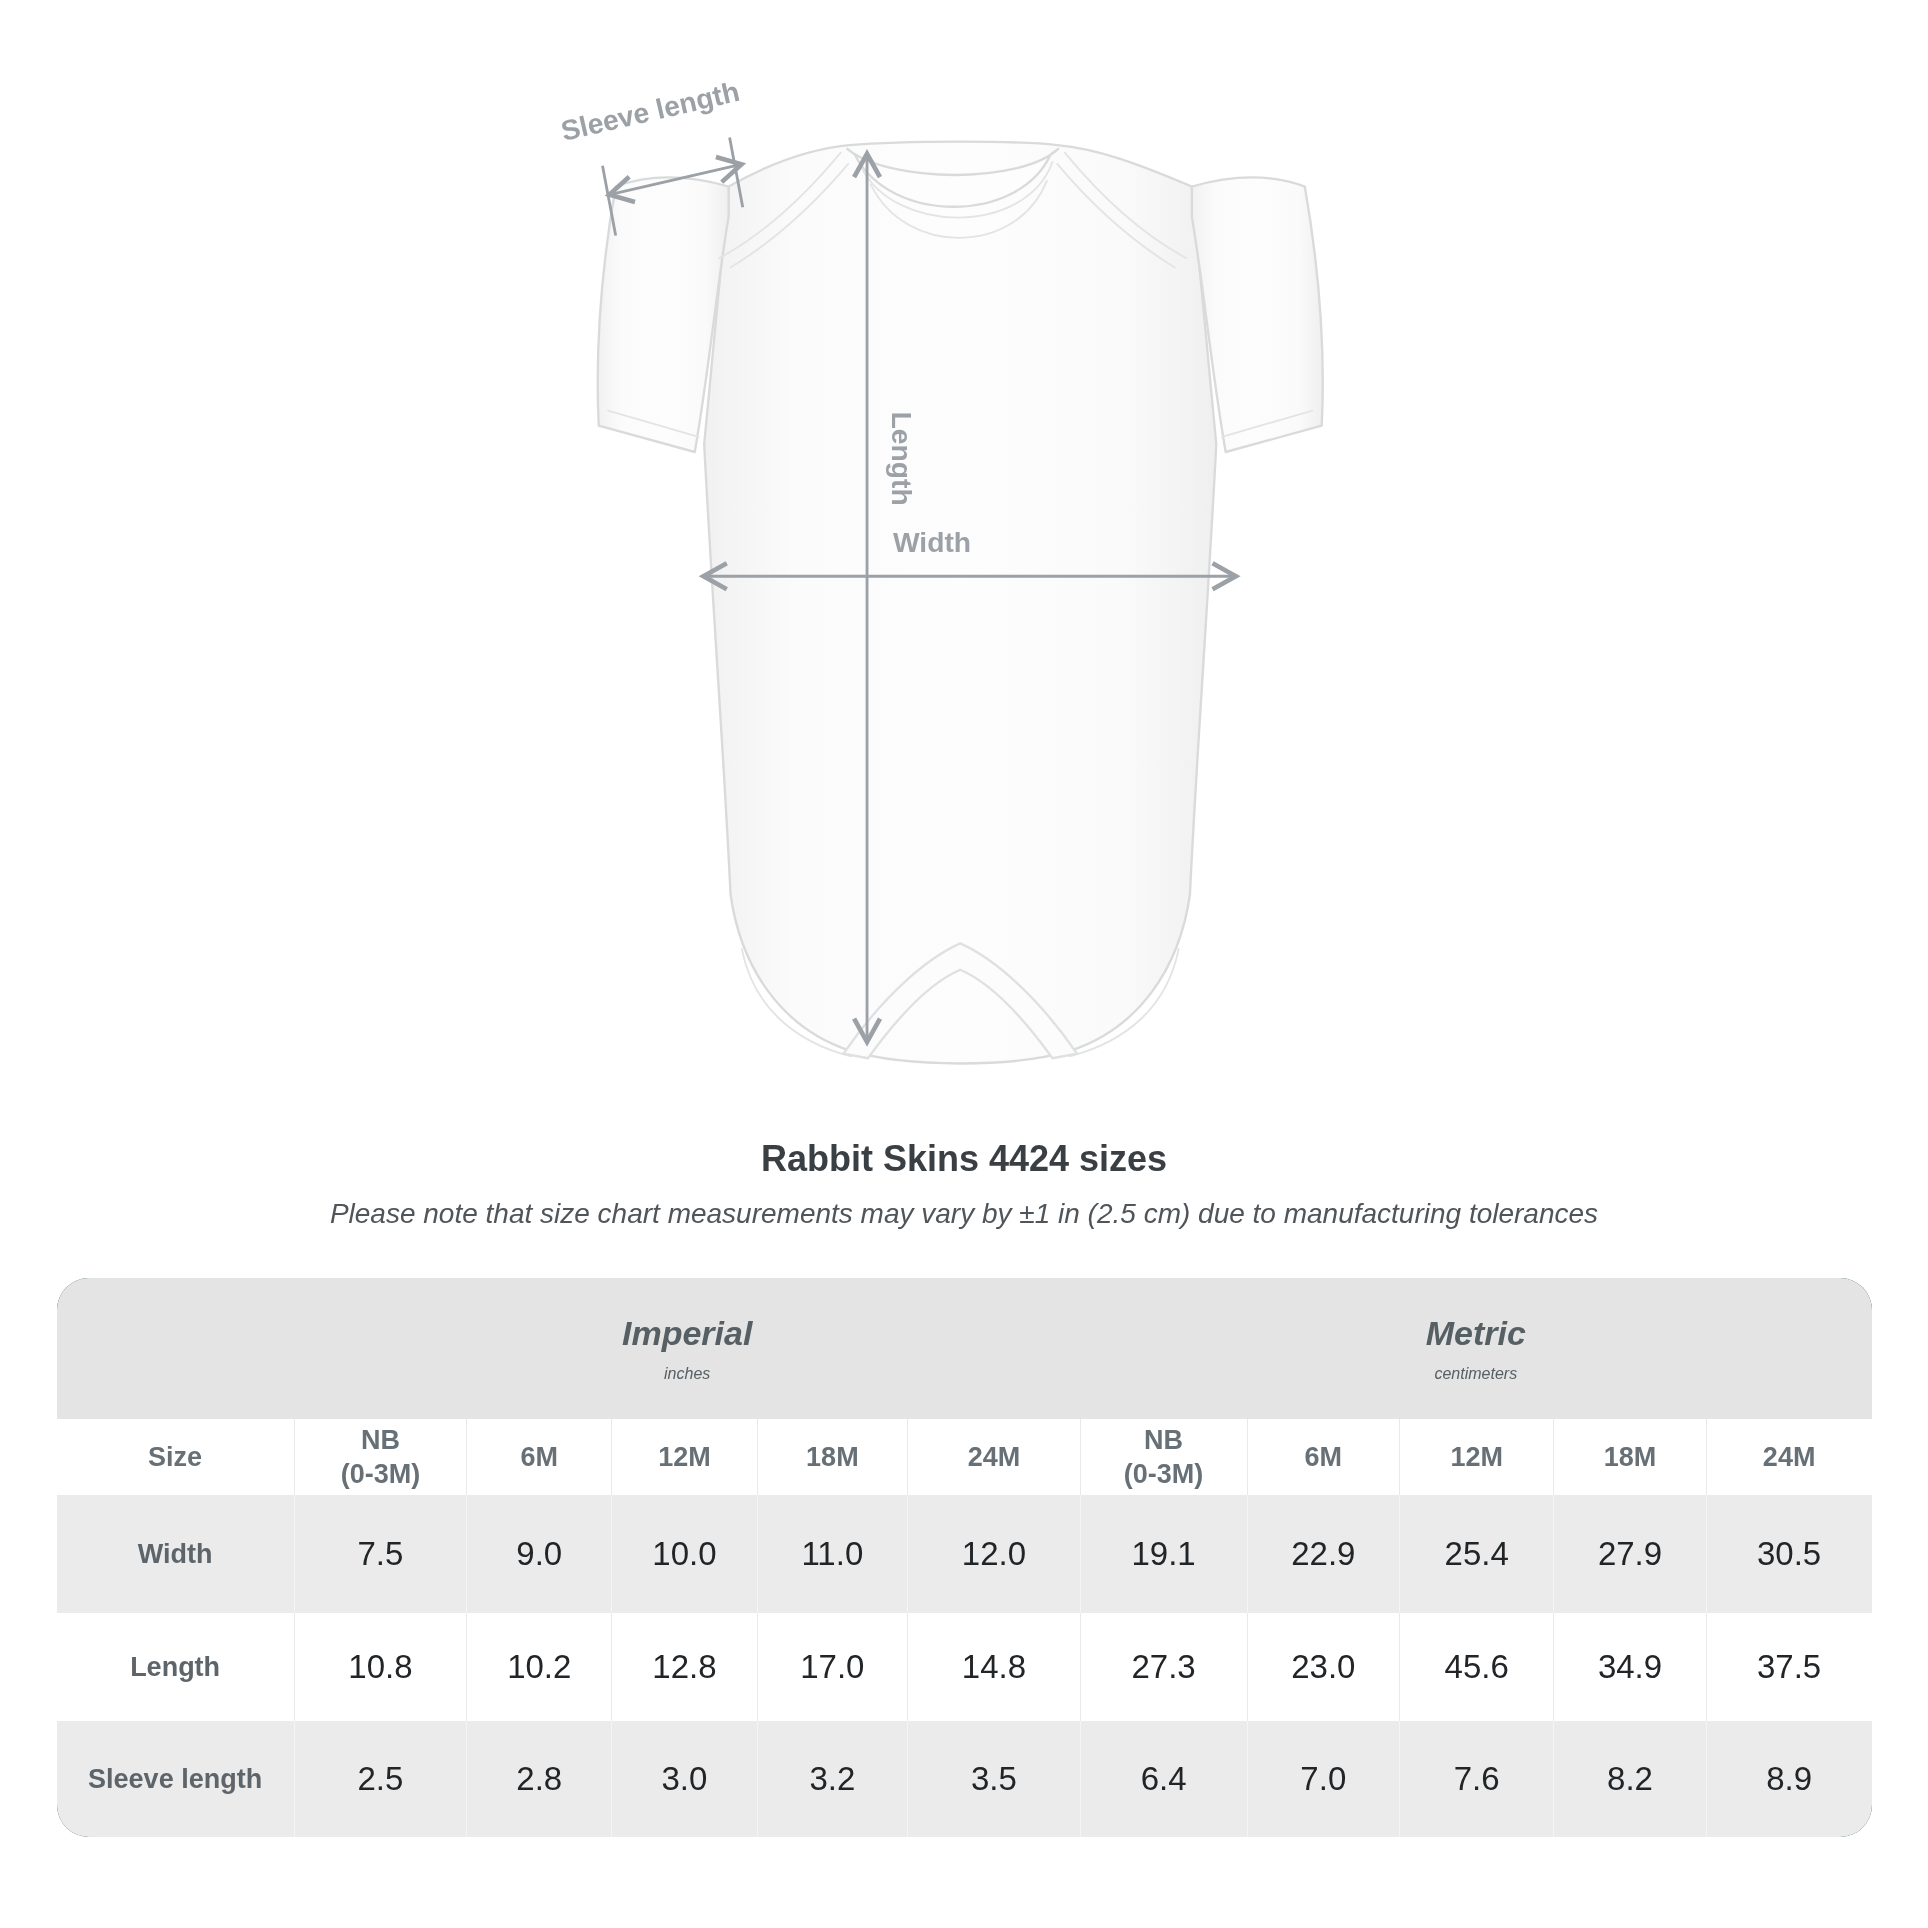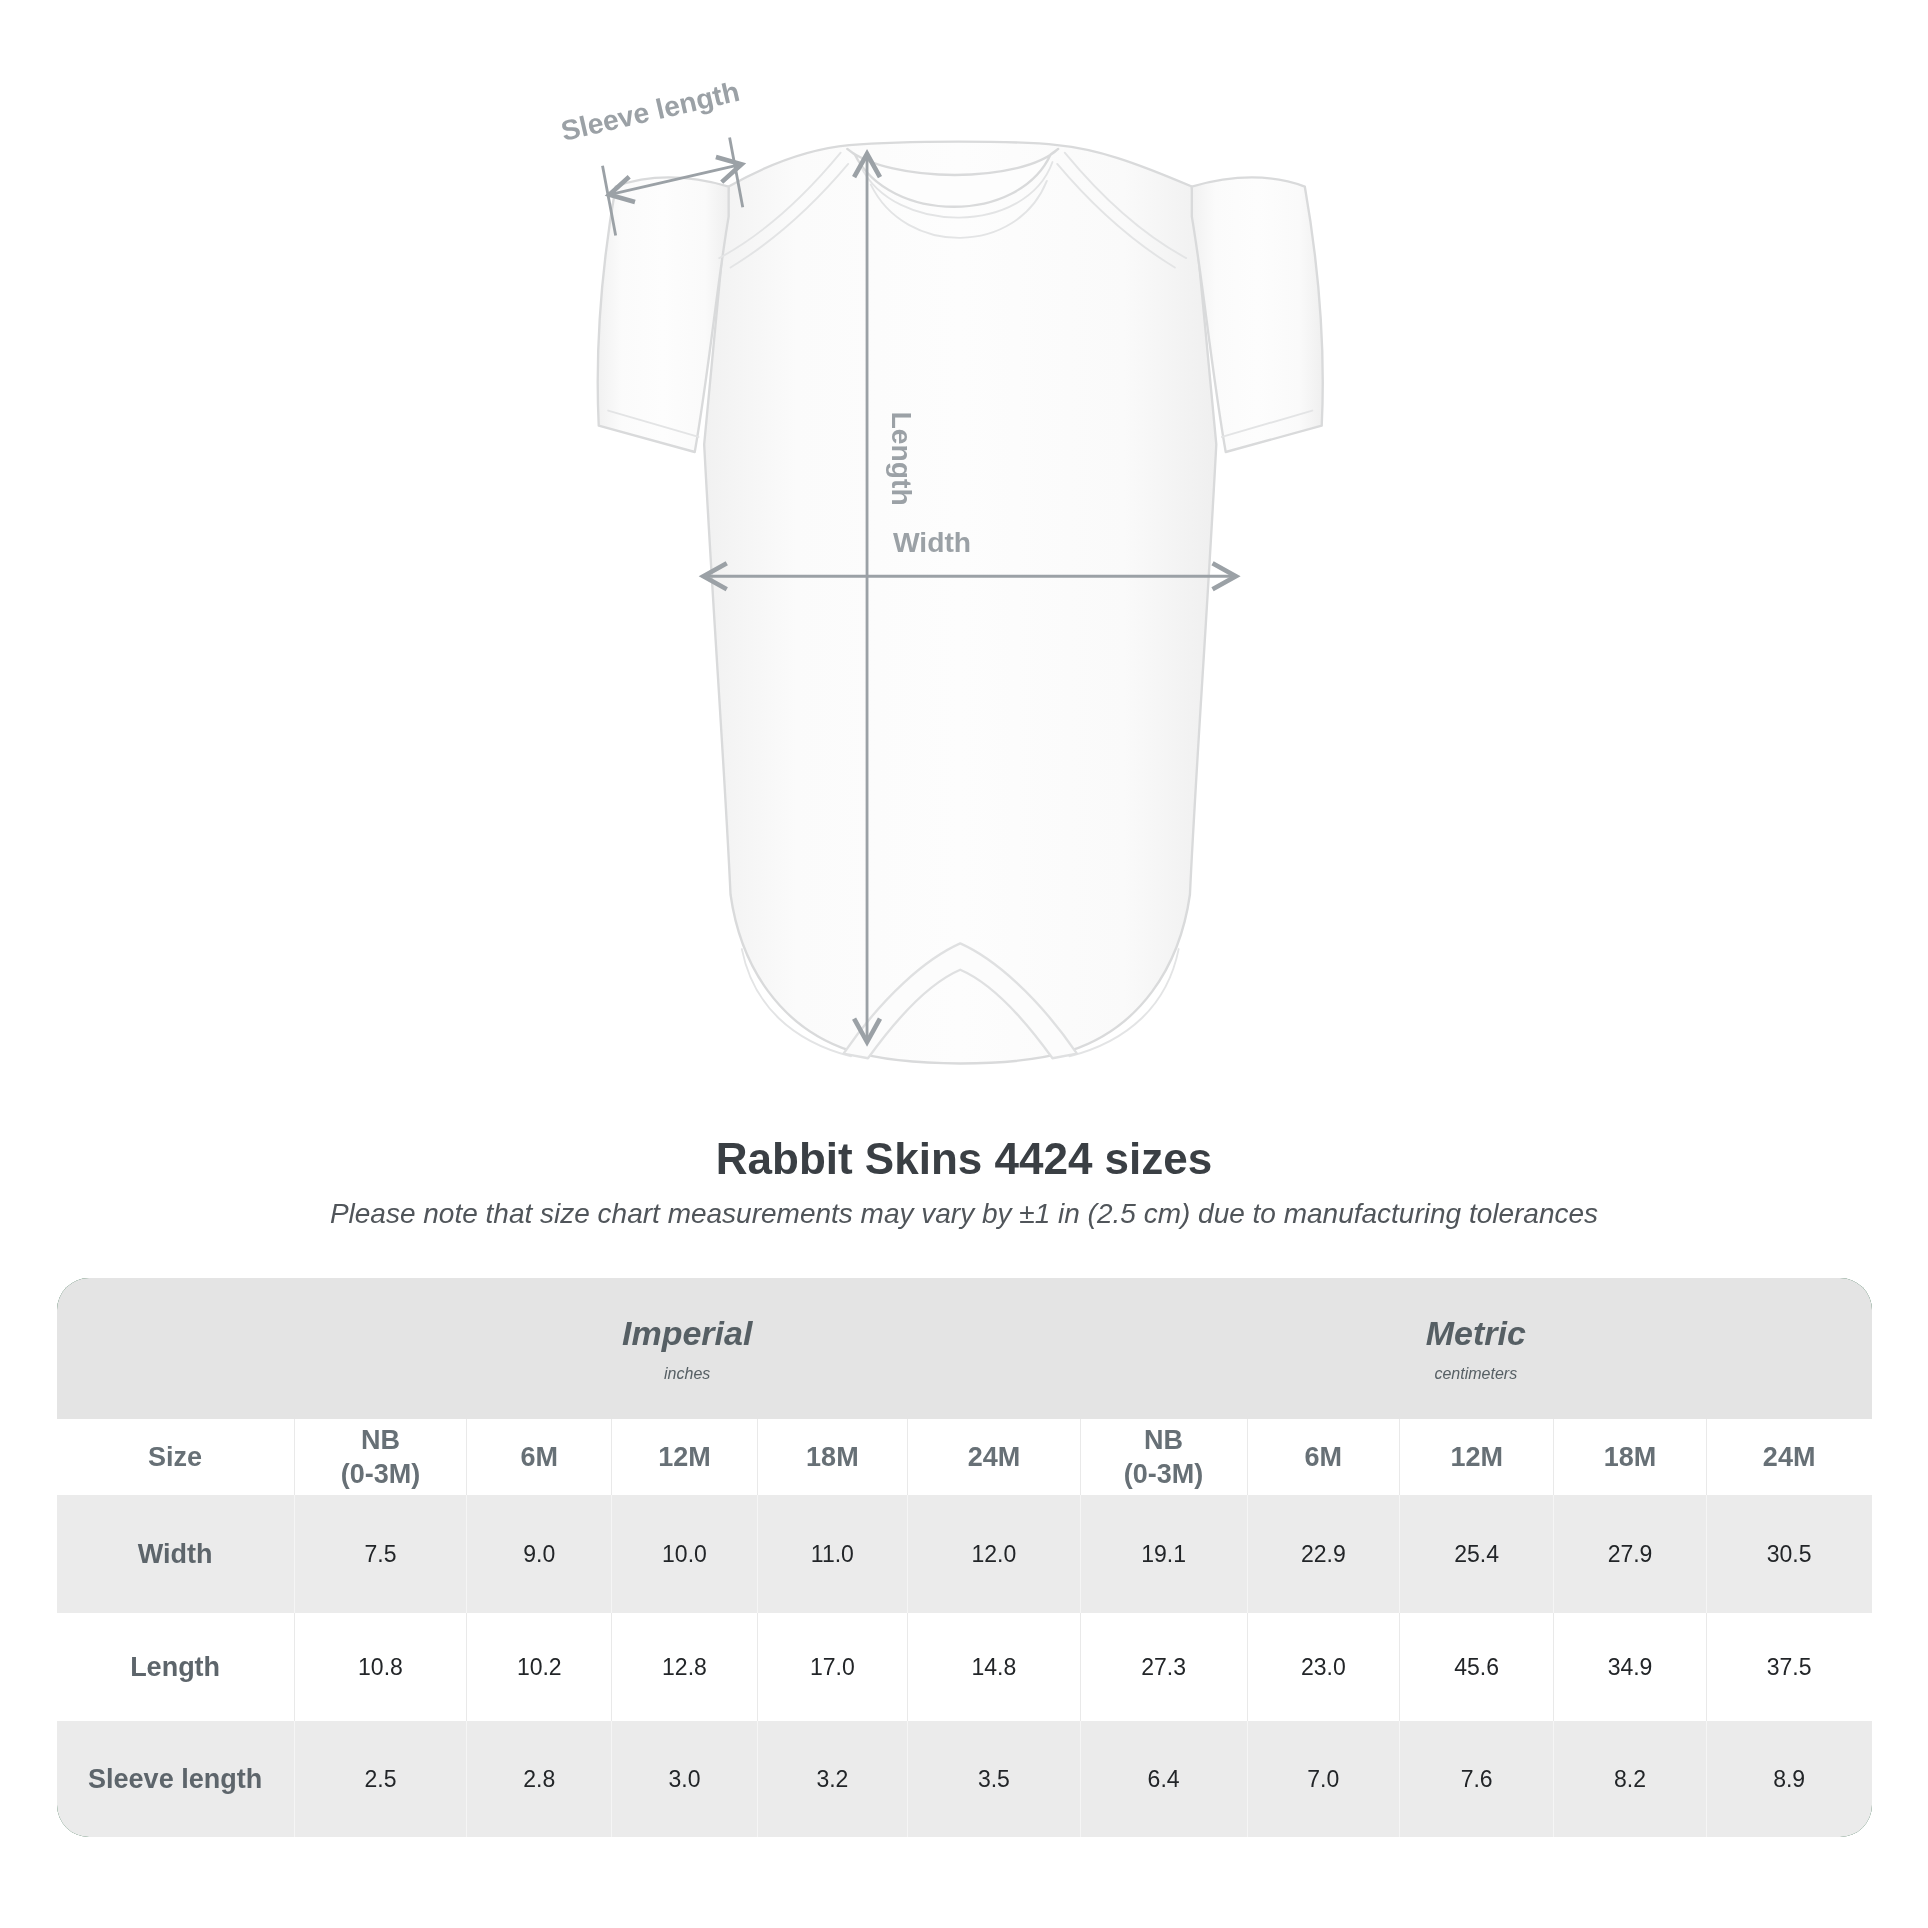--- a/index.html
+++ b/index.html
@@ -9,21 +9,21 @@
     font-family: "Liberation Sans", sans-serif;
     -webkit-font-smoothing: antialiased;
     overflow: hidden;
   }
   .figure { position: relative; width: 1928px; height: 1097px; }
   .figure svg { position: absolute; left: 0; top: 0; }
 
   .heading { text-align: center; }
   .title {
     margin: 38px 0 15px 0;
-    font-size: 44px; line-height: 47px;
+    font-size: 36px; line-height: 47px;
     font-weight: bold; color: #3a3f44;
   }
   .subtitle {
     margin: 0;
     font-size: 28px; line-height: 34px;
     font-style: italic; color: #50555a;
   }
 
   .table-wrap {
     width: 1815px;
@@ -58,21 +58,21 @@
     font-size: 27px; font-weight: bold; color: #67707
 6;
   }
   tr.size-row th { color: #677076; }
   .size-line { display: block; line-height: 34px; }
 
   tr.data-row th.row-label {
     font-size: 27px; font-weight: bold; color: #5d656b;
   }
   tr.data-row td.value {
-    font-size: 23px; color: #222528; font-weight: normal;
+    font-size: 33px; color: #222528; font-weight: normal;
   }
   tr.r-gray  { background: #ebebeb; }
   tr.r-white { background: #ffffff; }
   tr.row-width  { height: 118px; }
   tr.row-length { height: 108px; }
   tr.row-sleeve { height: 116px; }
 
   tr.size-row > *:not(:first-child),
   tr.r-white  > *:not(:first-child) { border-left: 1.9px solid #e9e9e9; }
   tr.r-gray   > *:not(:first-child) { border-left: 1.9px solid #f5f5f5; }

